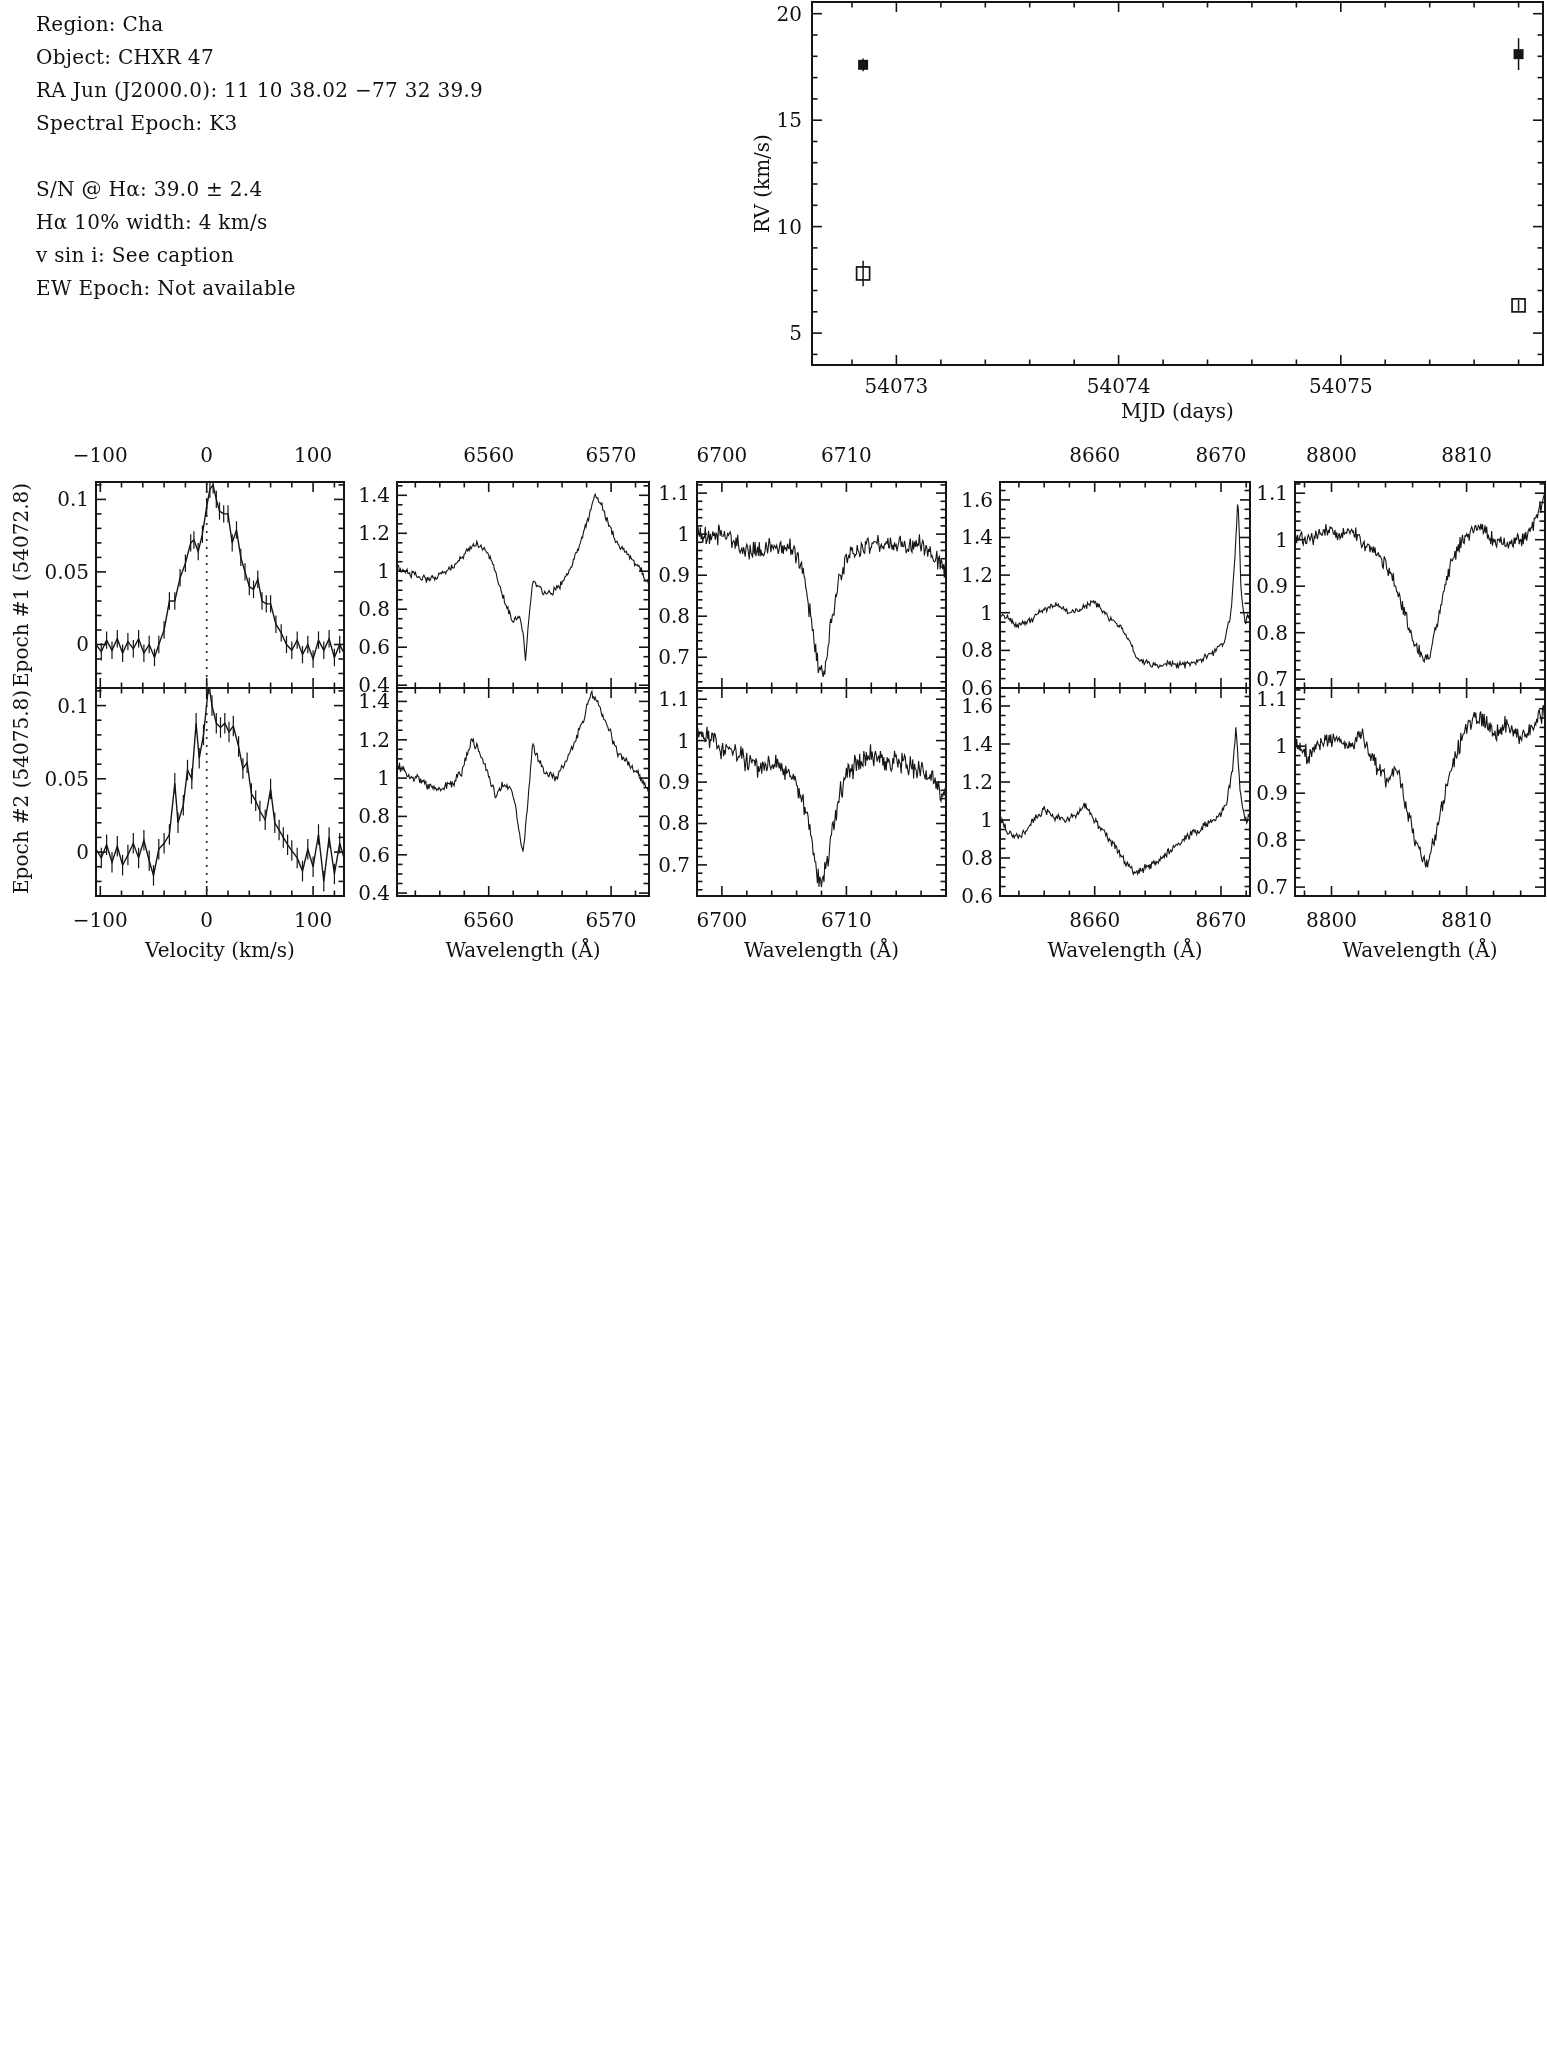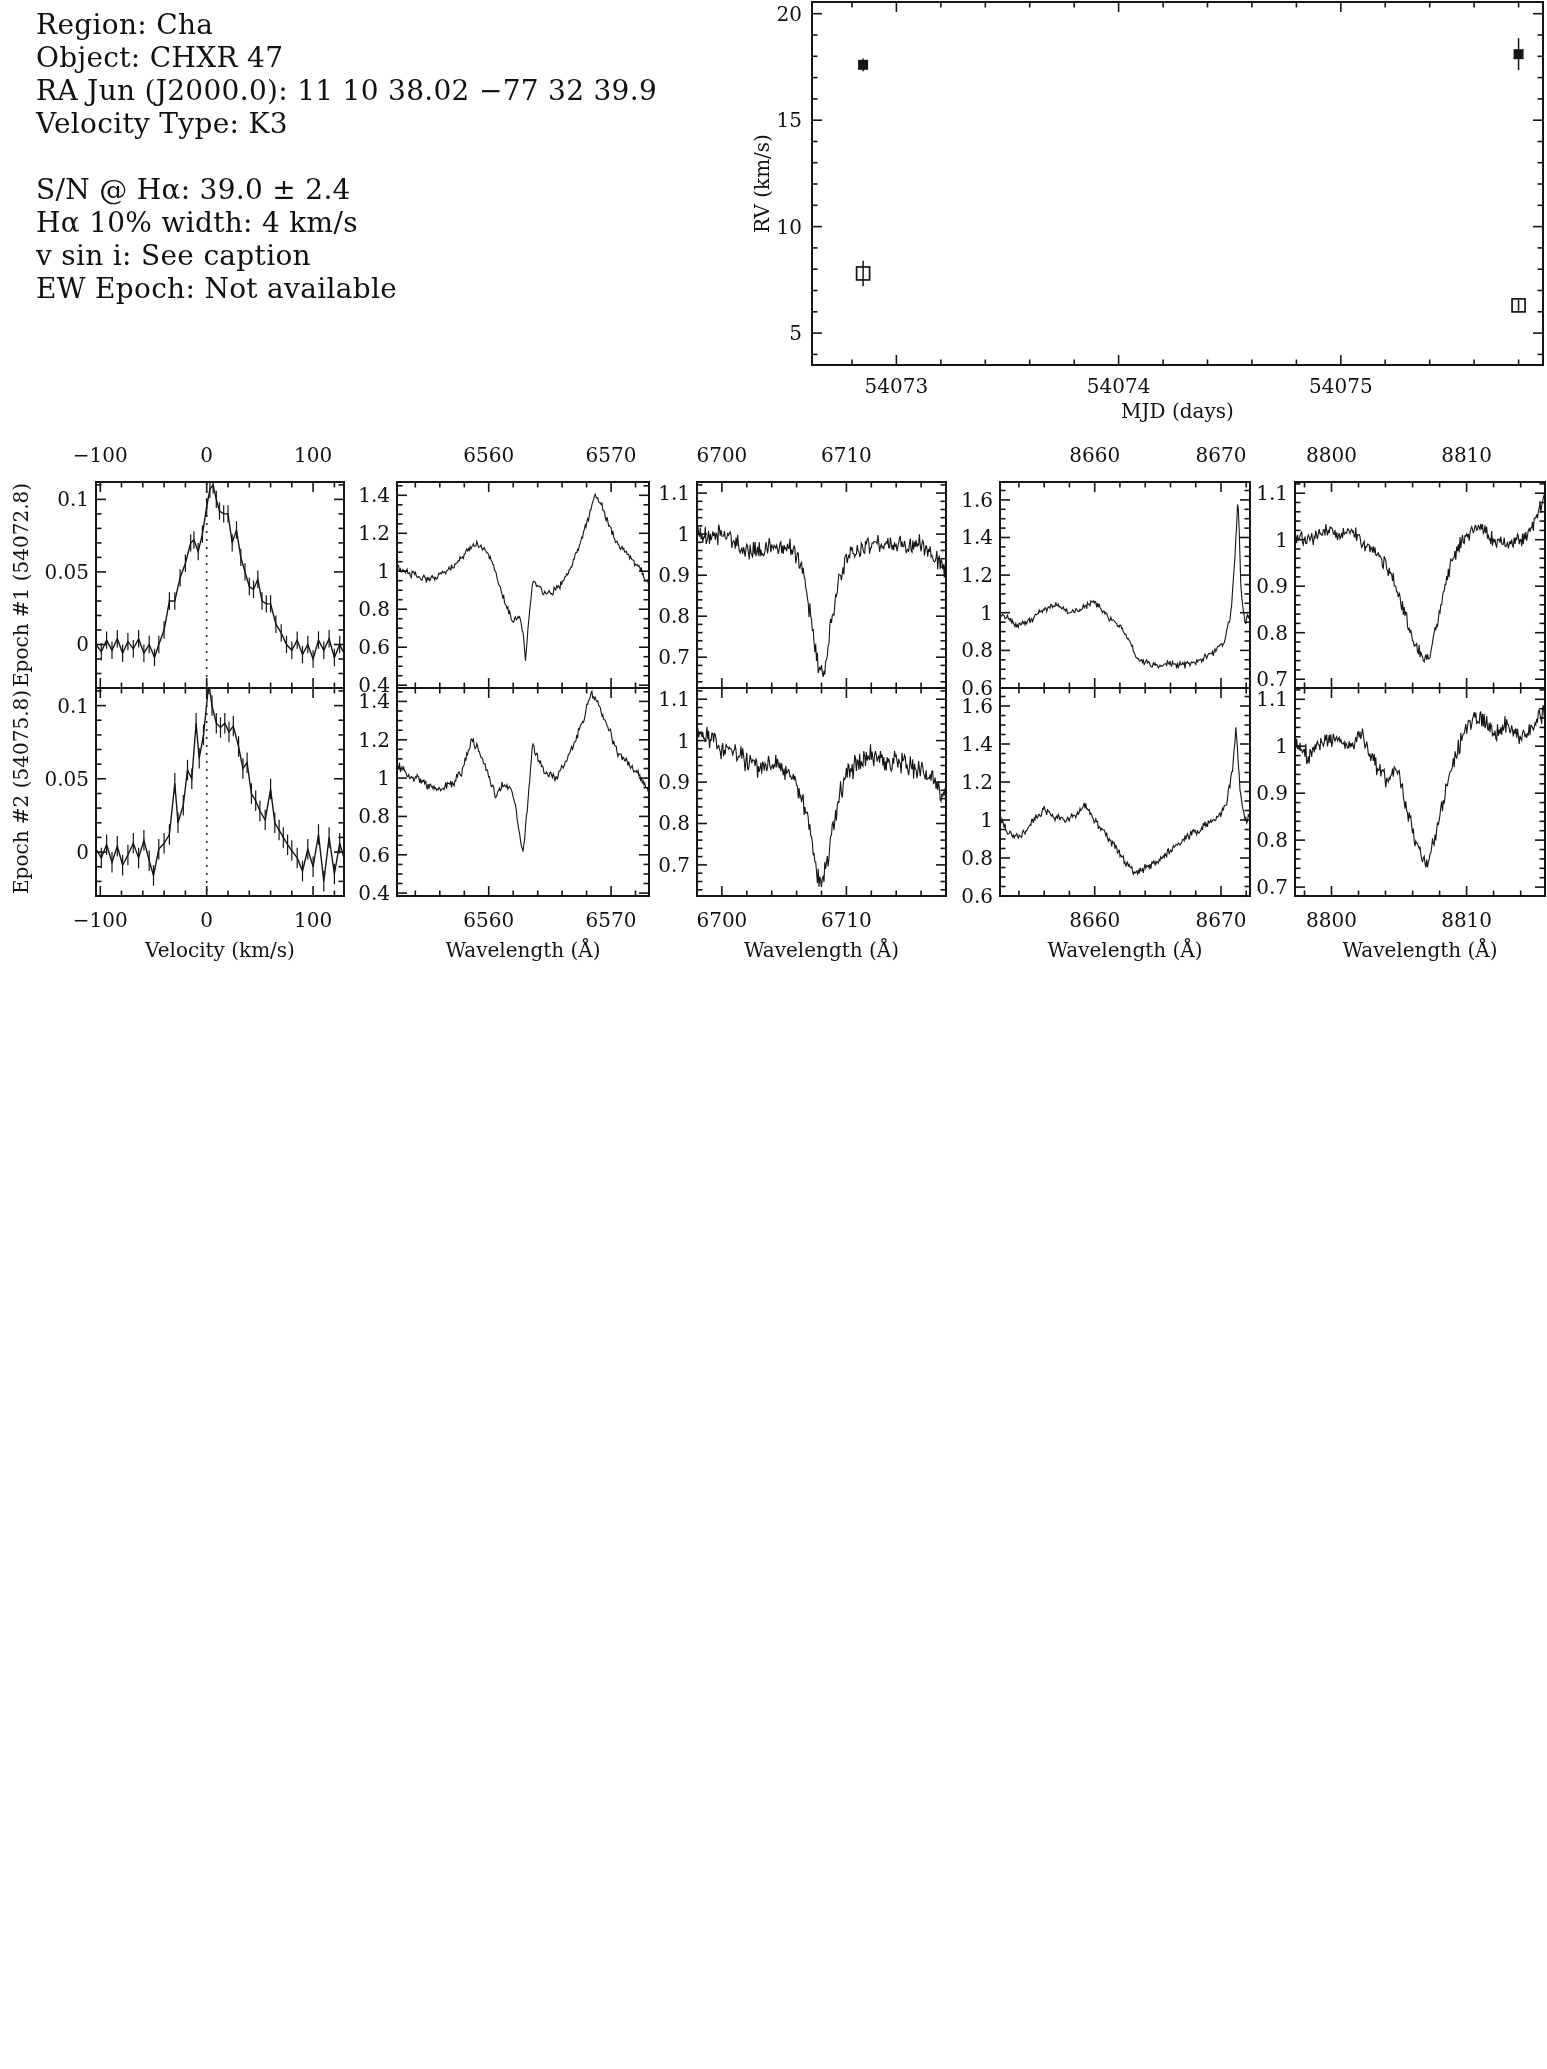--- a/index.html
+++ b/index.html
@@ -1,34 +1,34 @@
 <!DOCTYPE html>
 <html><head>
 <meta charset="utf-8">
 <style>
   html,body{margin:0;padding:0;background:#ffffff;}
   .page{position:relative;width:1547px;height:2069px;background:#ffffff;overflow:hidden;
         font-family:"DejaVu Serif", serif;color:#111;}
-  .info-block{position:absolute;left:36px;top:8px;font-size:28px;line-height:33px;
+  .info-block{position:absolute;left:36px;top:8px;font-size:20px;line-height:33px;
               letter-spacing:0.3px;white-space:nowrap;}
   .info-gap{height:33px;}
   .info-line{height:33px;}
   .rv-chart{position:absolute;left:540px;top:0;width:1007px;height:430px;}
   .spectra-grid{position:absolute;left:0;top:430px;width:1547px;height:540px;}
   svg text{font-family:"DejaVu Serif", serif;fill:#111;}
 </style>
 </head>
 <body>
 
 <div class="page">
   <div class="info-block">
     <div class="info-line">Region: Cha</div>
     <div class="info-line">Object: CHXR 47</div>
     <div class="info-line">RA Jun (J2000.0): 11 10 38.02 −77 32 39.9</div>
-    <div class="info-line">Velocity Type: K3</div>
+    <div class="info-line">Spectral Epoch: K3</div>
     <div class="info-gap"></div>
     <div class="info-line">S/N @ Hα: 39.0 ± 2.4</div>
     <div class="info-line">Hα 10% width: 4 km/s</div>
     <div class="info-line">v sin i: See caption</div>
     <div class="info-line">EW Epoch: Not available</div>
   </div>
   <div class="rv-chart" id="rv-chart"><svg width="1007" height="430">
         <g>
           <rect x="272" y="2" width="731" height="363" fill="none" stroke="#151515" stroke-width="2"></rect>
           <line x1="312.0" y1="2.0" x2="312.0" y2="7.5" stroke="#151515" stroke-width="1.6"></line>

